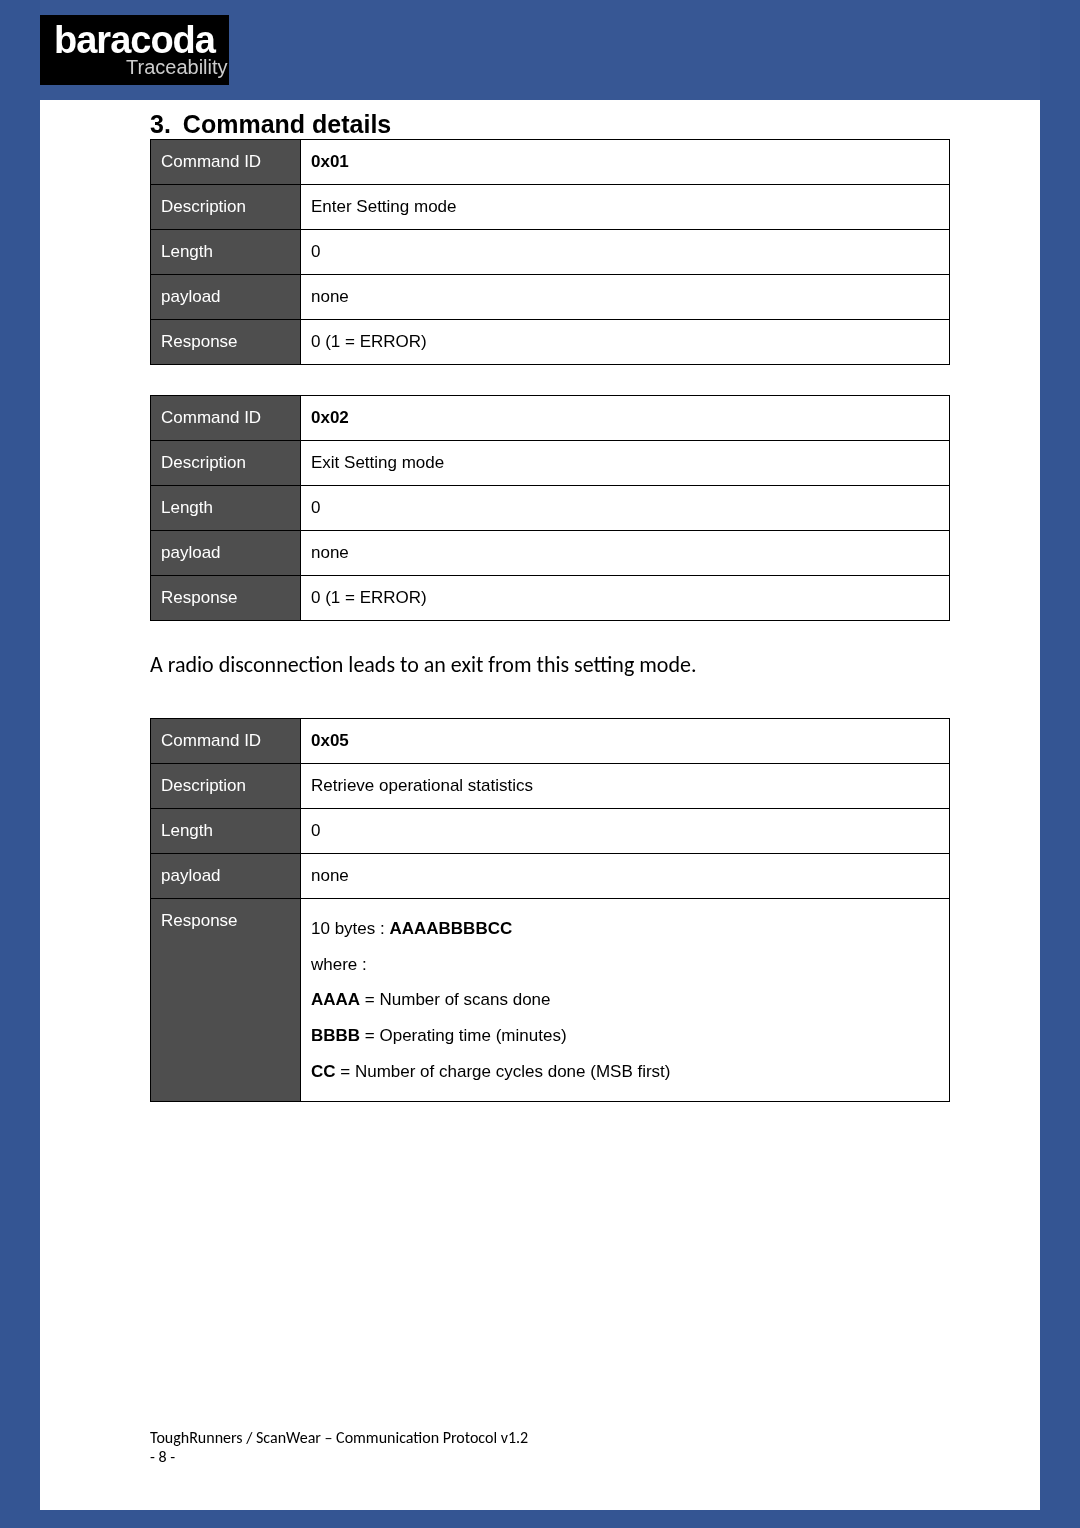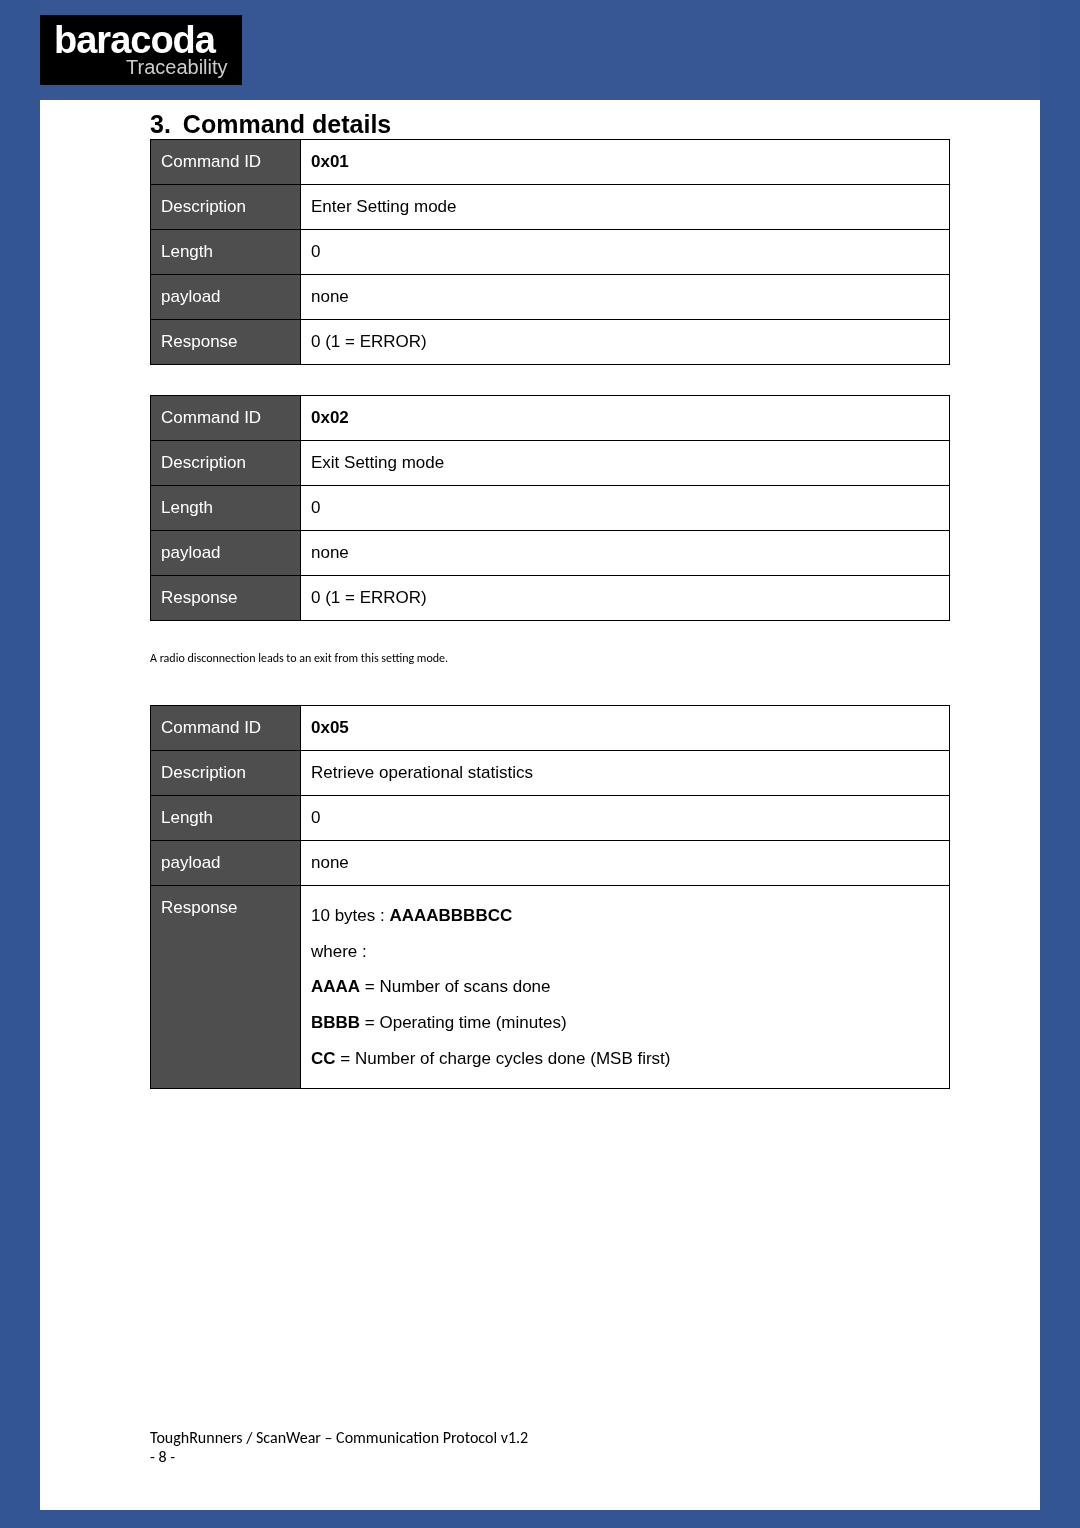--- a/index.html
+++ b/index.html
@@ -27,21 +27,21 @@
   height: 100px;
   background: #375794;
   display: flex;
   align-items: center;
   justify-content: space-between;
   padding: 0 30px 0 0;
 }
 .logo-box {
   background: #000;
   color: #fff;
-  padding: 6px 14px 8px 14px;
+  padding: 6px 1px 8px 14px;
   display: inline-block;
 }
 .logo-main {
   font-size: 38px;
   font-weight: 700;
   letter-spacing: -1px;
   line-height: 1;
 }
 .logo-sub {
   font-size: 20px;
@@ -84,21 +84,21 @@
   font-size: 17px;
 }
 .cmd-table td.label-cell {
   background: #4e4e4e;
   color: #fff;
   width: 150px;
 }
 .bold { font-weight: 700; }
 .body-text {
   font-family: Calibri, Arial, sans-serif;
-  font-size: 12px;
+  font-size: 22px;
   margin: 10px 0 40px 0;
 }
 .resp-block { line-height: 2.1; }
 .footer {
   position: absolute;
   bottom: 44px;
   left: 110px;
   right: 90px;
   display: flex;
   justify-content: space-between;

